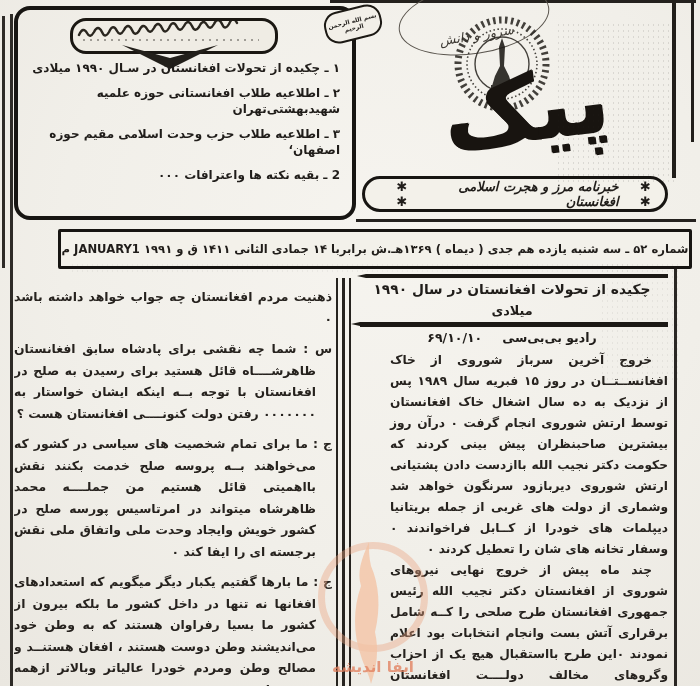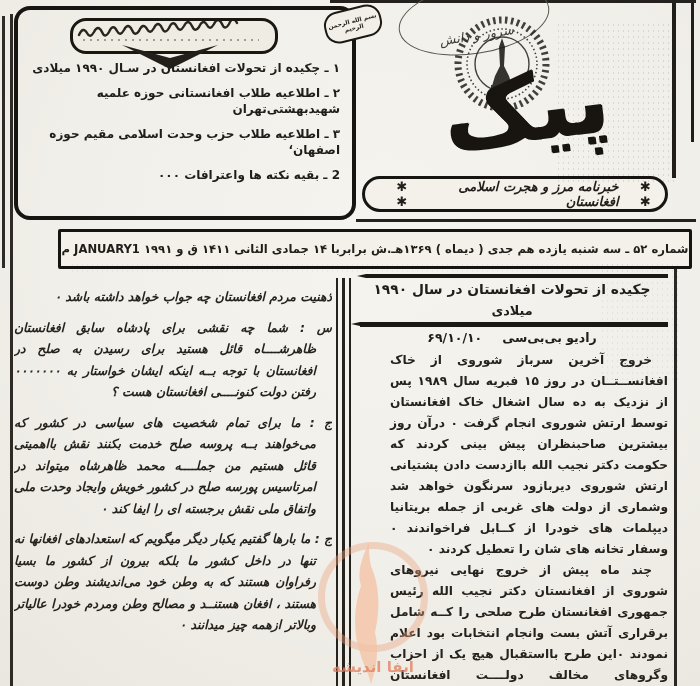--- a/index.html
+++ b/index.html
@@ -45,21 +45,21 @@
   .rule:before{content:"";position:absolute;left:-9px;top:0;border-style:solid;border-width:2px 9px 2px 0;border-color:transparent #1c1915 transparent transparent;}
   #headline-rule-top{left:366px;top:274px;width:302px;}
   #headline-rule-mid{left:360px;top:322px;width:308px;height:5px;}
   #headline-1{left:356px;top:281px;width:312px;text-align:center;font-size:13.8px;font-weight:800;}
   #headline-2{left:356px;top:303px;width:312px;text-align:center;font-size:12.8px;font-weight:800;}
   #byline{left:356px;top:330px;width:312px;display:flex;direction:rtl;justify-content:center;gap:20px;
       font-size:12.5px;font-weight:700;}
   #right-col{left:356px;top:350px;width:312px;height:336px;overflow:hidden;text-align:justify;
       font-size:12.2px;line-height:21px;font-weight:700;color:#26221e;}
   #left-col{left:14px;top:286px;width:318px;height:400px;overflow:hidden;text-align:justify;
-      font-size:12.4px;line-height:21.5px;font-weight:700;color:#26221e;font-style:italic;}
+      font-size:12.4px;line-height:21.5px;font-weight:700;color:#26221e;}
   .para{margin:0 0 0 0;}
   .indent{text-indent:16px;margin-left:34px;}
   .hang{padding-right:16px;text-indent:-16px;margin-top:9px;}
   
   #wm-ring{left:318px;top:542px;width:96px;height:96px;border:7px solid rgba(236,163,128,.40);border-radius:50%;pointer-events:none;}
   #wm-text{left:296px;top:658px;width:154px;text-align:center;font-size:15px;font-weight:800;
       color:rgba(226,128,95,.78);pointer-events:none;}
   #wm-flame{left:346px;top:538px;pointer-events:none;}
   
   .speckle{background-image:radial-gradient(rgba(40,38,34,.55) .8px,transparent 1px);background-size:5px 6px;opacity:.22;pointer-events:none;}

